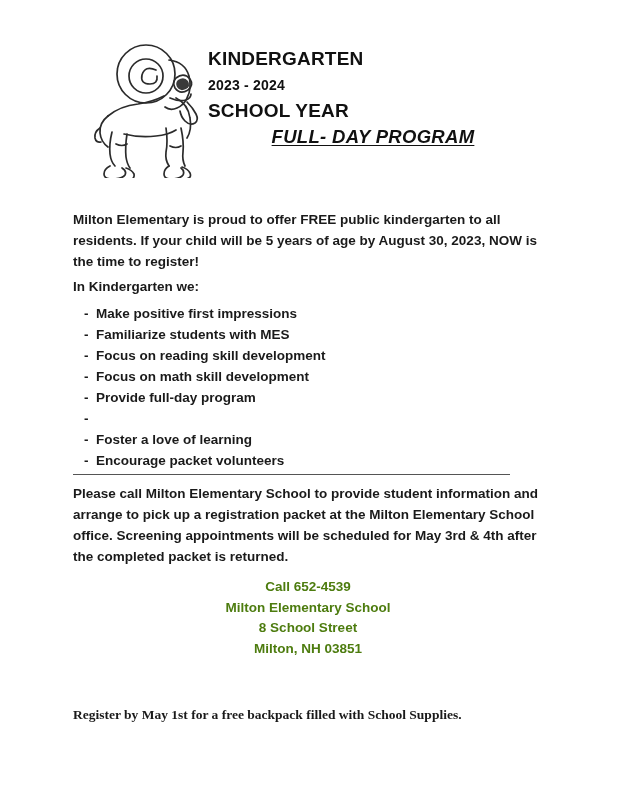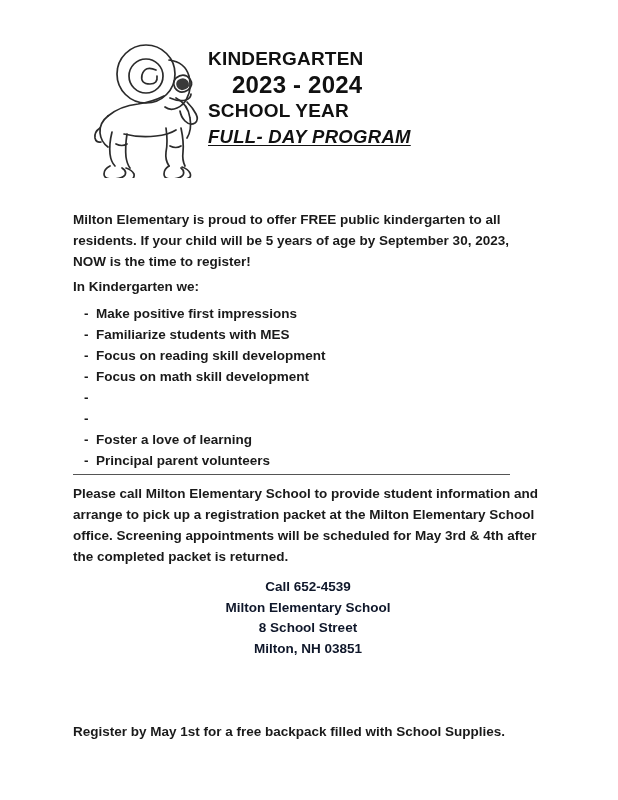--- a/index.html
+++ b/index.html
@@ -47,29 +47,29 @@
   }
   .header-line {
     font-weight: bold;
     font-size: 19px;
     line-height: 26px;
     letter-spacing: 0.2px;
     color: #111;
     white-space: nowrap;
   }
   .header-line.year {
-    font-size: 24px;
-    margin-left: 24px;
+    font-size: 14px;
   }
   .header-line.fullday {
     font-style: italic;
     text-decoration: underline;
     text-underline-offset: 2px;
     font-size: 18.5px;
     letter-spacing: 0.3px;
+    text-align: center;
   }
 
   
   .body-block {
     position: absolute;
     left: 73px;
     width: 470px;
     font-weight: bold;
     font-size: 13.5px;
     line-height: 21px;
@@ -124,26 +124,27 @@
     position: absolute;
     left: 73px;
     top: 577px;
     width: 470px;
     text-align: center;
   }
   .contact div {
     font-weight: bold;
     font-size: 13.5px;
     line-height: 20.5px;
-    color: #0f172a;
+    color: #4d7c0f;
   }
 
   #closing-line {
-    top: 721px;
+    top: 704px;
     width: 478px;
+    font-family: Liberation Serif, serif;
   }
 </style>
 </head>
 <body>
 
 <div class="page">
 
   <div class="header">
 
     <div class="mascot">
@@ -187,21 +188,21 @@
     </div>
 
     <div class="header-text">
       <div class="header-line">KINDERGARTEN</div>
       <div class="header-line year">2023 - 2024</div>
       <div class="header-line">SCHOOL YEAR</div>
       <div class="header-line fullday">FULL- DAY PROGRAM</div>
     </div>
   </div>
 
-  <div class="body-block" id="intro-para">Milton Elementary is proud to offer FREE public kindergarten to all residents. If your child will be 5 years of age by September 30, 2023, NOW is the time to register!</div>
+  <div class="body-block" id="intro-para">Milton Elementary is proud to offer FREE public kindergarten to all residents. If your child will be 5 years of age by August 30, 2023, NOW is the time to register!</div>
 
   <div class="body-block" id="list-intro">In Kindergarten we:</div>
 
   <ul class="bullet-list">
     <li>
       <span class="bullet-dash">-</span>
       <span>Make positive first impressions</span>
     </li>
     <li>
       <span class="bullet-dash">-</span>
@@ -210,31 +211,32 @@
     <li>
       <span class="bullet-dash">-</span>
       <span>Focus on reading skill development</span>
     </li>
     <li>
       <span class="bullet-dash">-</span>
       <span>Focus on math skill development</span>
     </li>
     <li>
       <span class="bullet-dash">-</span>
+      <span>Provide full-day program</span>
     </li>
     <li>
       <span class="bullet-dash">-</span>
     </li>
     <li>
       <span class="bullet-dash">-</span>
       <span>Foster a love of learning</span>
     </li>
     <li>
       <span class="bullet-dash">-</span>
-      <span>Principal parent volunteers</span>
+      <span>Encourage packet volunteers</span>
     </li>
   </ul>
 
   <div class="divider"></div>
 
   <div class="body-block" id="call-para">Please call Milton Elementary School to provide student information and arrange to pick up a registration packet at the Milton Elementary School office.  Screening appointments will be scheduled for May 3rd &amp; 4th after the completed packet is returned.</div>
 
   <div class="contact">
     <div>Call 652-4539</div>
     <div>Milton Elementary School</div>

